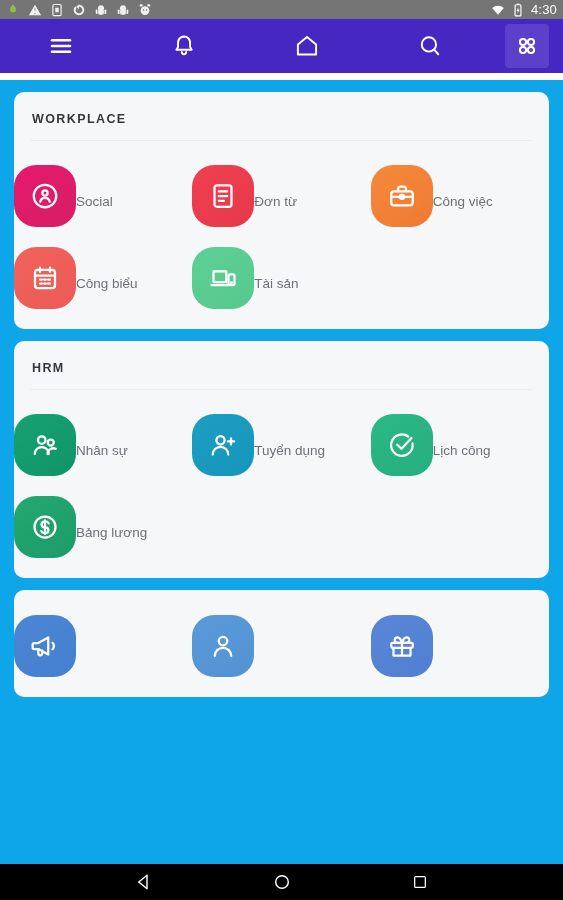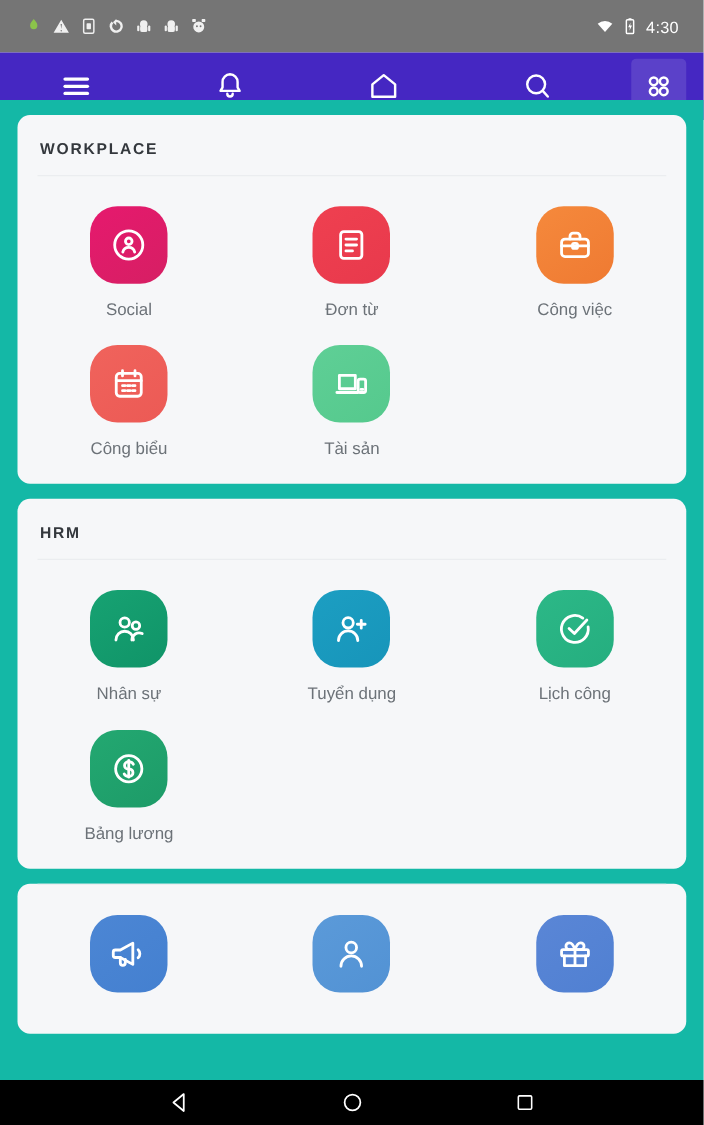--- a/index.html
+++ b/index.html
@@ -6,23 +6,23 @@
   html, body {
     width:563px; height:900px;
     background:#ffffff;
     font-family:"Liberation Sans", sans-serif;
     overflow:hidden;
   }
   #screen { position:relative; width:563px; height:900px; background:#ffffff; }
 
   
   .statusbar {
-    height:42px; background:#757575;
+    height:19px; background:#757575;
     display:flex; align-items:center;
-    padding:0 20px; gap:8px;
+    padding:0 6px; gap:8px;
   }
   .sb-left { display:flex; align-items:center; gap:8px; }
   .sb-right { margin-left:auto; display:flex; align-items:center; gap:6px; }
   .sb-time { color:#ffffff; font-size:13px; letter-spacing:.2px; }
   .sb-ico { width:14px; height:14px; display:block; }
 
   
   .appbar {
     height:54px; background:#4527c2;
     display:flex; align-items:center;
@@ -35,36 +35,36 @@
   .appbar-btn.active-wrap { flex:none; width:72px; }
   .appbar-btn.active-wrap .hit {
     width:44px; height:44px; border-radius:4px;
     background:rgba(255,255,255,.12);
     display:flex; align-items:center; justify-content:center;
   }
 
   
   .content {
     position:absolute; top:80px; left:0; right:0; bottom:36px;
-    background:#14b8a6; overflow:hidden;
+    background:#0ea5e9; overflow:hidden;
   }
   .card {
     margin:12px 14px; background:#f6f7f9;
     border-radius:10px; padding-bottom:14px;
   }
   .card-title {
     font-size:12.5px; color:#34383d; letter-spacing:1.4px;
     font-weight:700; padding:20px 18px 14px 18px;
   }
   .card-sep { height:1px; background:#ebedf0; margin:0 16px; }
 
   .grid { display:flex; flex-wrap:wrap; padding-top:10px; }
   .tile {
     width:33.333%; padding:14px 0 6px 0;
-    display:flex; flex-direction:column; align-items:center;
+    display:flex; align-items:center;
     cursor:pointer;
   }
   .bubble {
     width:62px; height:62px; border-radius:22px;
     display:flex; align-items:center; justify-content:center;
   }
   .tile-label {
     margin-top:13px; font-size:13.5px; color:#6c7278;
     text-align:center; line-height:1.2;
   }

